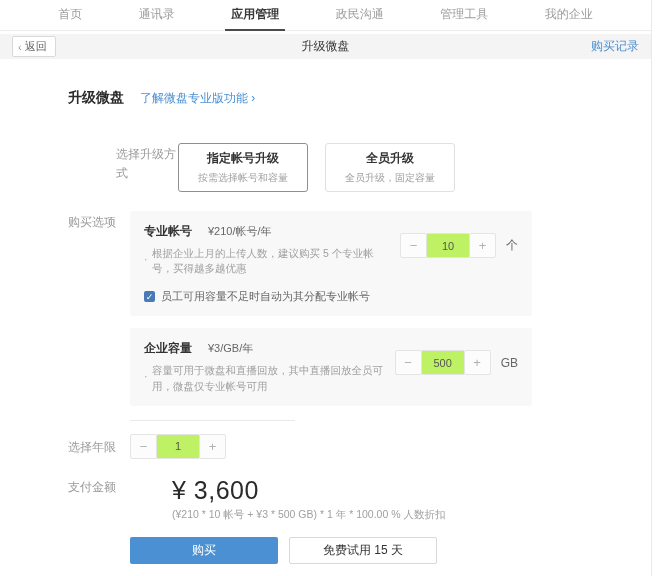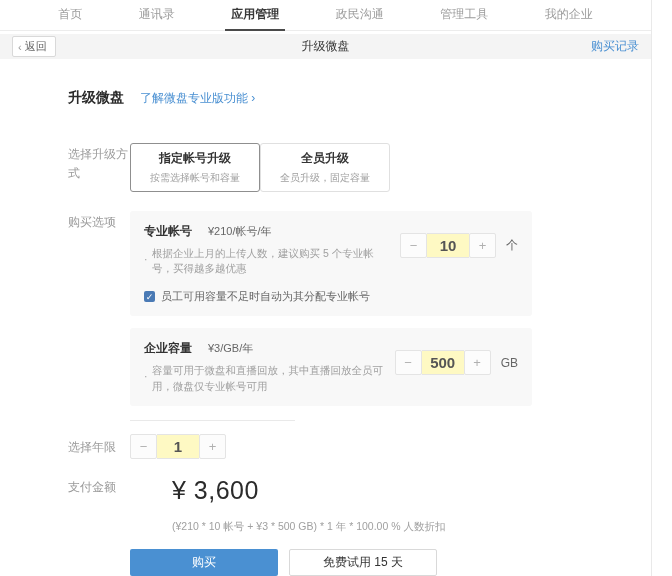--- a/index.html
+++ b/index.html
@@ -27,54 +27,54 @@
   
   .content { padding-left:68px; }
   .heading-row { margin-top:30px; display:flex; align-items:baseline; gap:16px; }
   .heading { font-size:14px; font-weight:bold; color:#2b2b2b; }
   .features-link { font-size:12px; color:#4a90d2; cursor:pointer; }
 
   .form-row { display:flex; }
   .form-label { width:62px; font-size:12px; color:#9b9b9b; line-height:1.55; flex:none; padding-top:2px; }
   .field { flex:1; }
 
-  .row-mode { margin-top:36px; }
-  .mode-cards { display:flex; }
+  .row-mode { margin-top:36px;margin-left:48px; }
+  .mode-cards { display:flex; gap:17px; }
   .mode-card { width:130px; height:49px; border:1px solid #e0e0e0; border-radius:3px; background:#fff;
                display:flex; flex-direction:column; justify-content:center; align-items:center; cursor:pointer; }
   .mode-card.selected { border-color:#8f8f8f; }
   .mode-title { font-size:12px; font-weight:bold; color:#333; }
   .mode-sub { font-size:10px; color:#a0a0a0; margin-top:4px; }
 
   .row-options { margin-top:19px; }
   .panel { width:402px; background:#f8f8f8; border-radius:3px; padding:12px 14px; position:relative; }
   .panel + .panel { margin-top:12px; }
   .opt-title-row { display:flex; align-items:baseline; gap:16px; }
   .opt-title { font-size:12px; font-weight:bold; color:#333; }
   .opt-price { font-size:11px; color:#666; }
   .opt-desc { margin-top:6px; font-size:10.5px; color:#a0a0a0; line-height:1.45; width:248px; position:relative; padding-left:8px; }
   .opt-desc::before { content:"·"; position:absolute; left:0; top:6px; color:#a0a0a0; }
   .stepper { position:absolute; right:14px; top:22px; display:flex; align-items:center; }
   .stepper.inline { position:static; }
   .st-btn { width:27px; height:25px; border:1px solid #e4e4e4; background:#fcfcfc; color:#b0b0b0;
             font-size:13px; display:flex; align-items:center; justify-content:center; cursor:pointer; border-radius:2px; }
   .st-value { width:42px; height:25px; border-top:1px solid #e4e4e4; border-bottom:1px solid #e4e4e4;
-              background:#fef9c3; font-size:15px; color:#555; display:flex; align-items:center; justify-content:center;font-weight:bold; }
+              background:#bef264; font-size:11px; color:#555; display:flex; align-items:center; justify-content:center; }
   .st-unit { margin-left:10px; font-size:12px; color:#666; }
   .checkbox-row { margin-top:13px; display:flex; align-items:center; gap:6px; }
   .checkbox { width:11px; height:11px; background:#4a7ab5; border-radius:2px; color:#fff; font-size:9px;
               display:flex; align-items:center; justify-content:center; cursor:pointer; flex:none; }
   .checkbox-label { font-size:11px; color:#666; }
 
   .divider { margin:14px 0 0 62px; width:165px; height:1px; background:#e9e9e9; }
 
   .row-years { margin-top:13px; align-items:center; }
   .row-pay { margin-top:17px;gap:42px; }
   .pay-amount { font-size:25px; color:#2b2b2b; letter-spacing:0.5px; }
-  .pay-formula { margin-top:15px; font-size:10.5px; color:#a0a0a0; }
+  .pay-formula { margin-top:3px; font-size:10.5px; color:#a0a0a0; }
 
   .actions-row { margin-top:15px; margin-left:62px; display:flex; gap:11px; }
   .buy-btn { width:148px; height:27px; background:#4a90d2; color:#fff; border:none; font-size:12px;
              border-radius:2px; cursor:pointer; font-family:inherit; }
   .trial-btn { width:148px; height:27px; background:#fff; color:#333; border:1px solid #d9d9d9; font-size:12px;
                border-radius:2px; cursor:pointer; font-family:inherit; }
 </style>
 </head>
 <body>
 

